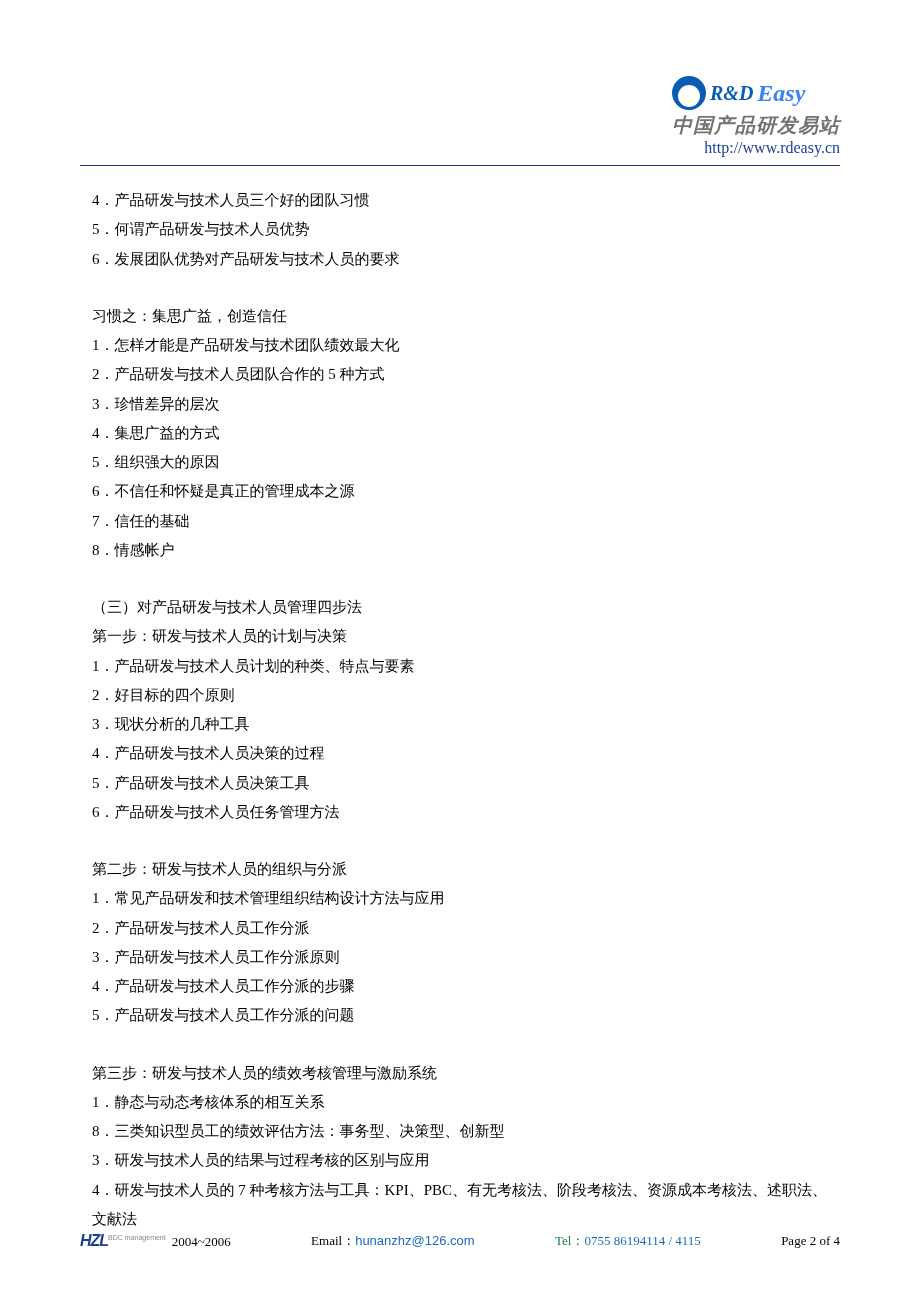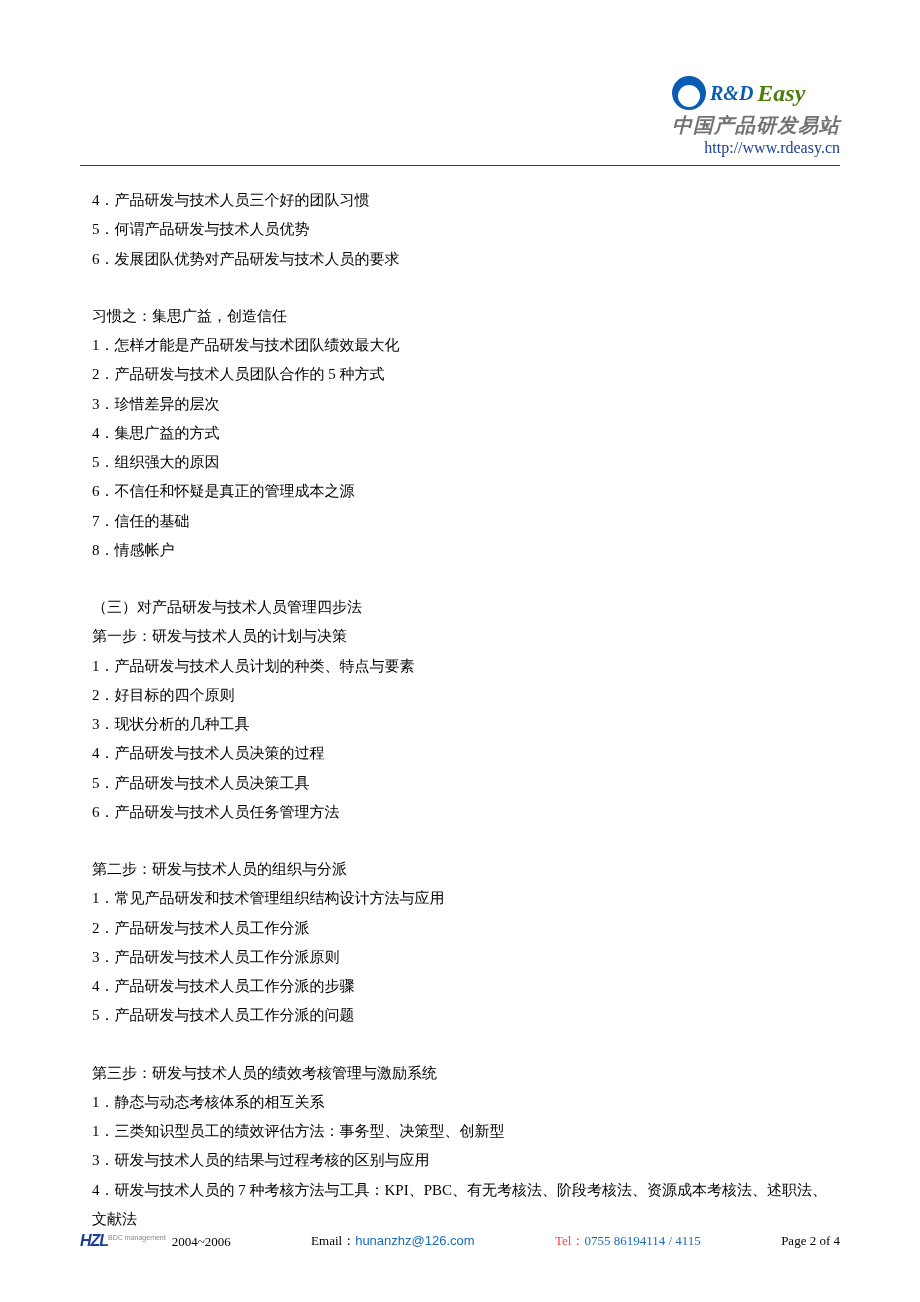--- a/index.html
+++ b/index.html
@@ -62,21 +62,21 @@
       font-weight: bold;
       font-style: italic;
       font-size: 20px;
       color: #0a5bb3;
     }
     .logo-easy {
       font-family: Georgia, "Times New Roman", serif;
       font-weight: bold;
       font-style: italic;
       font-size: 24px;
-      color: #4d7c0f;
+      color: #3b82f6;
     }
     .logo-cn {
       font-family: "SimHei", "黑体", sans-serif;
       font-weight: bold;
       font-style: italic;
       font-size: 20px;
       color: #737373;
       letter-spacing: 1px;
     }
     .header-url {
@@ -125,21 +125,21 @@
     }
     .footer-years {
       color: #000;
       margin-left: 6px;
     }
     .footer-email-val {
       color: #1a6bb8;
       font-family: "Comic Sans MS", cursive, sans-serif;
     }
     .footer-tel-lbl {
-      color: #ef4444;
+      color: #15803d;
     }
     .footer-tel-val {
       color: #1a6bb8;
     }
     .footer-page {
       color: #000;
     }
     .footer-left {
       display: flex;
       align-items: baseline;
@@ -187,21 +187,21 @@
       <div class="spacer"></div>
       <div class="line">第二步：研发与技术人员的组织与分派</div>
       <div class="line">1．常见产品研发和技术管理组织结构设计方法与应用</div>
       <div class="line">2．产品研发与技术人员工作分派</div>
       <div class="line">3．产品研发与技术人员工作分派原则</div>
       <div class="line">4．产品研发与技术人员工作分派的步骤</div>
       <div class="line">5．产品研发与技术人员工作分派的问题</div>
       <div class="spacer"></div>
       <div class="line">第三步：研发与技术人员的绩效考核管理与激励系统</div>
       <div class="line">1．静态与动态考核体系的相互关系</div>
-      <div class="line">1．三类知识型员工的绩效评估方法：事务型、决策型、创新型</div>
+      <div class="line">8．三类知识型员工的绩效评估方法：事务型、决策型、创新型</div>
       <div class="line">3．研发与技术人员的结果与过程考核的区别与应用</div>
       <div class="line">4．研发与技术人员的 7 种考核方法与工具：KPI、PBC、有无考核法、阶段考核法、资源成本考核法、述职法、文献法</div>
     </div>
 </div>
 
 <div class="footer">
   <div class="footer-left">
     <span class="footer-logo">
       <span>HZL</span><span class="footer-logo-sub">BDC management</span>
     </span>

